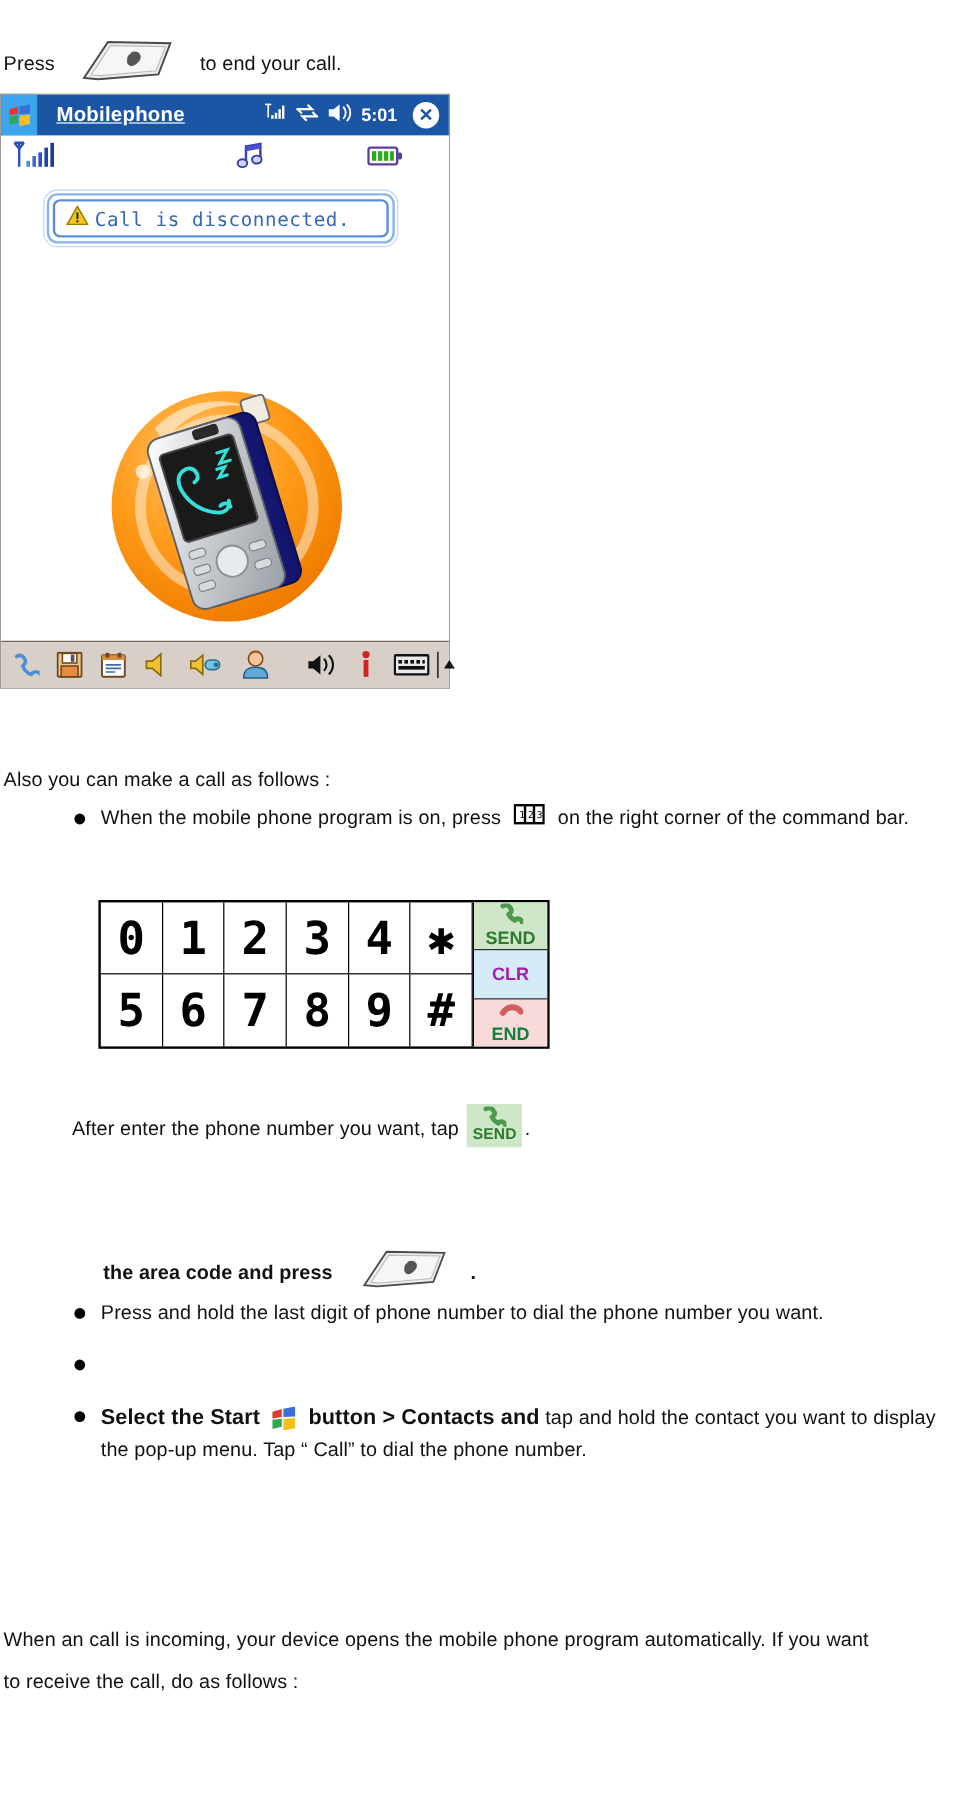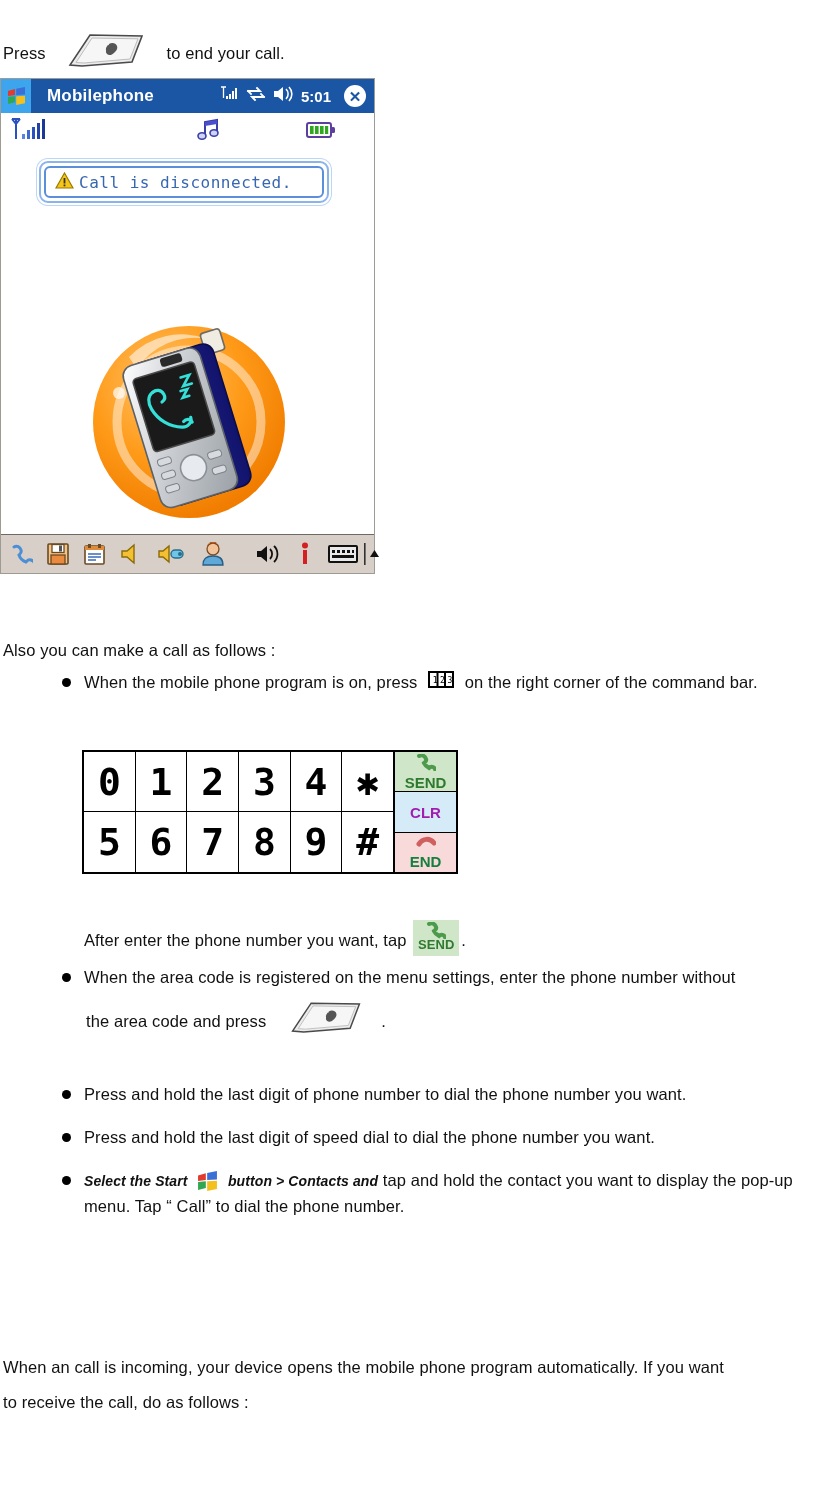--- a/index.html
+++ b/index.html
@@ -37,20 +37,21 @@
     height:34px;background:#1b56a4;display:flex;align-items:center;
     position:relative;
   }
   .pda-start{
     width:30px;height:34px;background:#3ca5ee;
     display:flex;align-items:center;justify-content:center;
   }
   .pda-title{
     color:#fff;font-weight:bold;font-size:17px;margin-left:16px;
     letter-spacing:.2px;
+    text-decoration:underline;
   }
   .pda-sys{
     position:absolute;right:8px;top:0;height:34px;display:flex;
     align-items:center;gap:7px;
   }
   .pda-clock{color:#fff;font-weight:bold;font-size:15px;}
   .pda-close{
     width:22px;height:22px;border-radius:50%;background:#fff;
     display:flex;align-items:center;justify-content:center;
     color:#1b56a4;font-weight:bold;font-size:15px;line-height:1;
@@ -141,46 +142,46 @@
     font-size:15px;font-weight:bold;
     border-bottom:1.5px solid #000;box-sizing:border-box;
   }
   .kp-side > div:last-child{border-bottom:none;}
   .kp-send{background:#cfe7c8;color:#2f7a2f;}
   .kp-clr{background:#d5ecf8;color:#a21caf;}
   .kp-end{background:#f8dada;color:#15803d;}
   .kp-lbl{line-height:1;margin-top:1px;}
 
   #after-line{left:0;top:920px;width:817px;}
-  #after-line .bultext{margin-left:84px;}
+  #after-line .bultext{margin-left:60px;}
   .send-chip{
     display:inline-block;vertical-align:-10px;
     width:46px;height:36px;background:#cfe7c8;
     position:relative;margin:0 2px;
   }
   .send-chip .lbl{
     position:absolute;left:0;right:0;bottom:1px;text-align:center;
     font-size:13px;font-weight:bold;color:#2f7a2f;font-family:"Liberation Sans",sans-serif;
   }
   .send-chip svg{position:absolute;left:13px;top:2px;}
 
   #b2{left:0;top:965px;width:817px;}
   #b2 .bultext{width:730px;}
-  #b2-cont{left:86px;top:1000px;width:700px;}
+  #b2-cont{left:86px;top:1040px;width:700px;font-weight:bold;}
   #b2-cont .txt{display:inline-block;vertical-align:middle;}
   .endkey-sm{
     display:inline-block;vertical-align:middle;
     width:78px;height:36px;margin:0 12px 8px 16px;
   }
 
   #b3{left:0;top:1082px;width:817px;}
   #b4{left:0;top:1125px;width:817px;}
   #b5{left:0;top:1168px;width:817px;}
   #b5 .bultext{width:722px;}
-  .bold-seg{font-weight:bold;font-size:14px;font-style:italic;}
+  .bold-seg{font-weight:bold;font-size:18px;}
   .start-ic{
     display:inline-block;vertical-align:-5px;width:23px;height:20px;margin:0 4px;
   }
 
   
   #heading{left:12px;top:1305px;font-size:22px;font-weight:bold;letter-spacing:-.2px;}
   #para1{left:3px;top:1355px;width:810px;}
   #para2{left:3px;top:1390px;width:810px;}
 
   
@@ -482,45 +483,40 @@
       <span>After enter the phone number you want, tap</span>
       <span class="send-chip">
         <svg width="20" height="17" viewBox="0 0 20 17">
             <path d="M3 2 c3 -2 6 0 7 3 c1 2 -1 3 -2 4 c1 2 3 4 5 5 c1 -1 2 -2 4 -1 c2 1 3 3 2 5" stroke="#4d9a4d" stroke-width="4" fill="none" stroke-linecap="round"></path>
           </svg>
         <span class="lbl">SEND</span>
       </span><span>.</span>
     </span>
   </div>
 
-  <div class="abs" id="b2">
-    <span class="dot"></span>
-    <span class="bultext txt">When the area code is registered on the menu settings, enter the phone number without</span>
-  </div>
   <div class="abs" id="b2-cont">
     <span class="txt">the area code and press</span>
     <span class="endkey-sm">
       <svg width="78" height="36" viewBox="0 0 84 38">
         <path d="M18 34 L6 33 L26 3 L78 4 L68 30 Z" fill="#ececec" stroke="#4a4a4a" stroke-width="1.6"></path>
         <path d="M20 31 L12 30.5 L28 6 L74 6.8 L66 27 Z" fill="#f6f6f6" stroke="#bdbdbd" stroke-width="1"></path>
         <path d="M45 12 c3-2 7-1 8 2 c1 3-1 5-3 7 c-2 2-5 3-7 1 c-2-2-1-4 1-6 z" fill="#555"></path>
         <path d="M44 13 c-2 2-3 5-1 7 l3-2 c-1-2 0-3 1-4 z" fill="#555"></path>
       </svg>
     </span>
     <span class="txt">.</span>
   </div>
 
   <div class="abs" id="b3">
     <span class="dot"></span>
     <span class="bultext txt">Press and hold the last digit of phone number to dial the phone number you want.</span>
   </div>
 
   <div class="abs" id="b4">
     <span class="dot"></span>
-    <span class="bultext txt">Press and hold the last digit of speed dial to dial the phone number you want.</span>
   </div>
 
   <div class="abs" id="b5">
     <span class="dot"></span>
     <span class="bultext txt">
       <span class="bold-seg">Select the Start</span>
       <span class="start-ic">
         <svg width="23" height="20" viewBox="0 0 19 18">
           <path d="M1 4 L8 2 L8 8 L1 9 Z" fill="#e23a2e"></path>
           <path d="M9.2 1.7 L18 0 L18 7.6 L9.2 8 Z" fill="#3a6fd8"></path>

